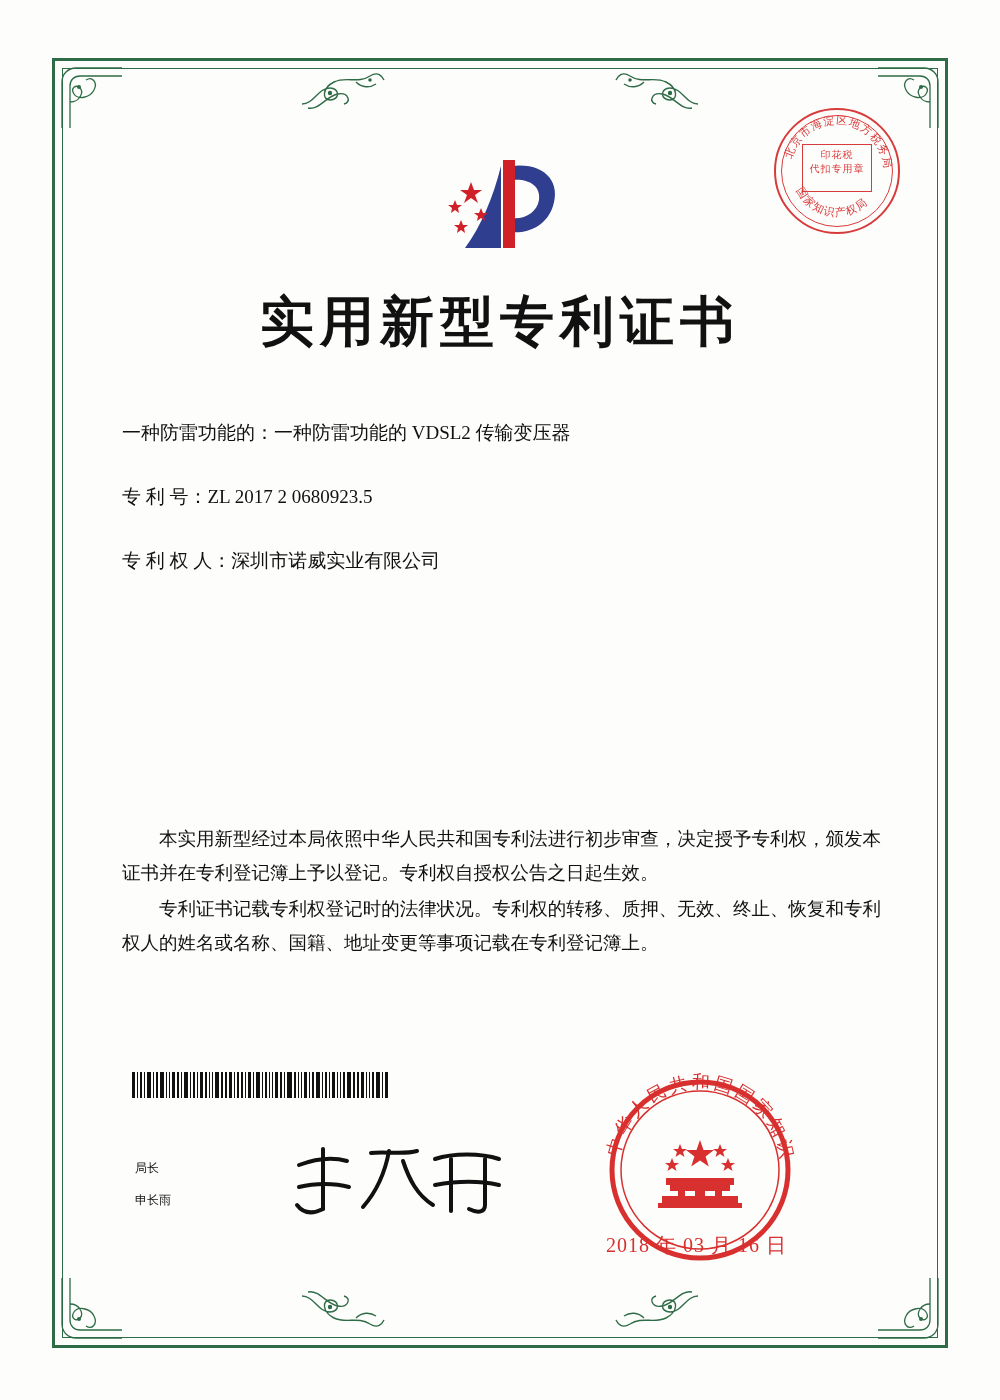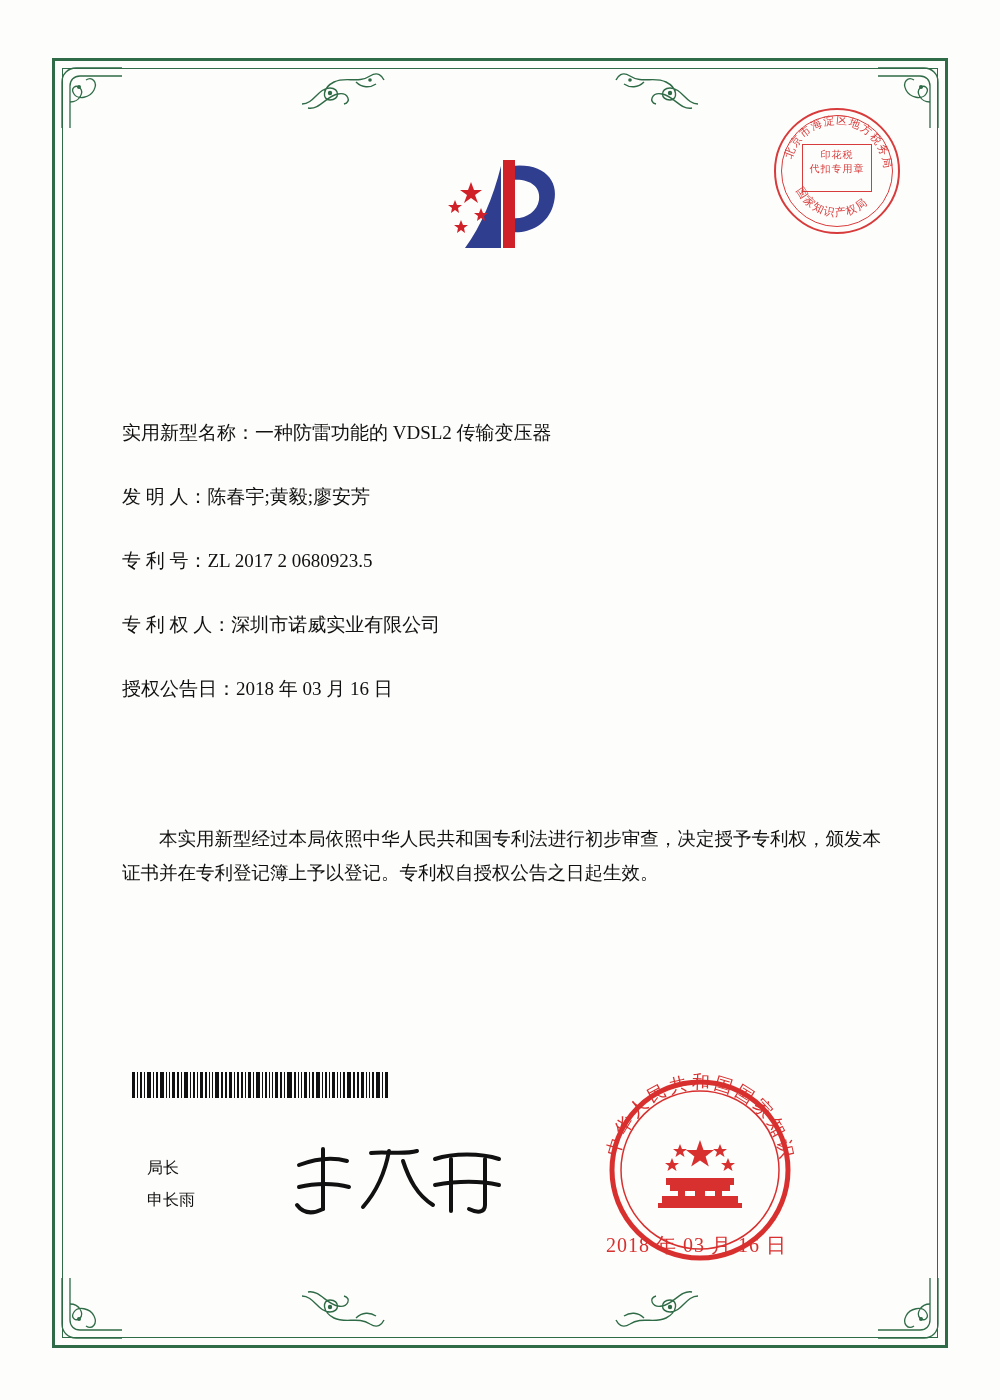--- a/index.html
+++ b/index.html
@@ -182,24 +182,23 @@
     display: block;
     background: #111;
     margin-right: 2px;
   }
 
   
   .sig-label {
     position: absolute;
     left: 135px;
     top: 1152px;
-    font-size: 16px;
+    font-size: 12px;
     line-height: 32px;
     color: #111;
-    margin-left: 12px;
   }
   .sig-hand {
     position: absolute;
     left: 285px;
     top: 1135px;
     width: 230px;
     height: 90px;
     color: #111;
   }
 
@@ -344,41 +343,37 @@
         </text>
       </svg>
     </div>
     <div class="inner-box"></div>
     <div class="inner-lines">
       <div>印花税</div>
       <div>代扣专用章</div>
     </div>
   </div>
 
+  <div class="title">实用新型专利证书</div>
 
   <div class="fields">
     <div class="field">
-      <span class="lbl sp1">实用新型名称</span><span>：</span><span class="val">一种防雷功能的 VDSL2 传输变压器</span>
-    </div>
-    <div class="field">
-      <span class="lbl sp1">发 明 人</span><span>：</span><span class="val">陈春宇;黄毅;廖安芳</span>
+      <span class="lbl sp1">一种防雷功能的</span><span>：</span><span class="val">一种防雷功能的 VDSL2 传输变压器</span>
     </div>
     <div class="field">
       <span class="lbl sp1">专 利 号</span><span>：</span><span class="val">ZL 2017 2 0680923.5</span>
     </div>
     <div class="field">
       <span class="lbl sp1">专 利 权 人</span><span>：</span><span class="val">深圳市诺威实业有限公司</span>
     </div>
-    <div class="field">
-      <span class="lbl sp1">授权公告日</span><span>：</span><span class="val">2018 年 03 月 16 日</span>
-    </div>
   </div>
 
   <div class="paras">
     <p>本实用新型经过本局依照中华人民共和国专利法进行初步审查，决定授予专利权，颁发本证书并在专利登记簿上予以登记。专利权自授权公告之日起生效。</p>
+    <p>专利证书记载专利权登记时的法律状况。专利权的转移、质押、无效、终止、恢复和专利权人的姓名或名称、国籍、地址变更等事项记载在专利登记簿上。</p>
   </div>
 
   <div class="barcode">
       <i style="width: 4.2px;"></i>
       <i style="width: 1.4px;"></i>
       <i style="width: 2.8px;"></i>
       <i style="width: 1.4px;"></i>
       <i style="width: 5.6px;"></i>
       <i style="width: 1.4px;"></i>
       <i style="width: 2.8px;"></i>

